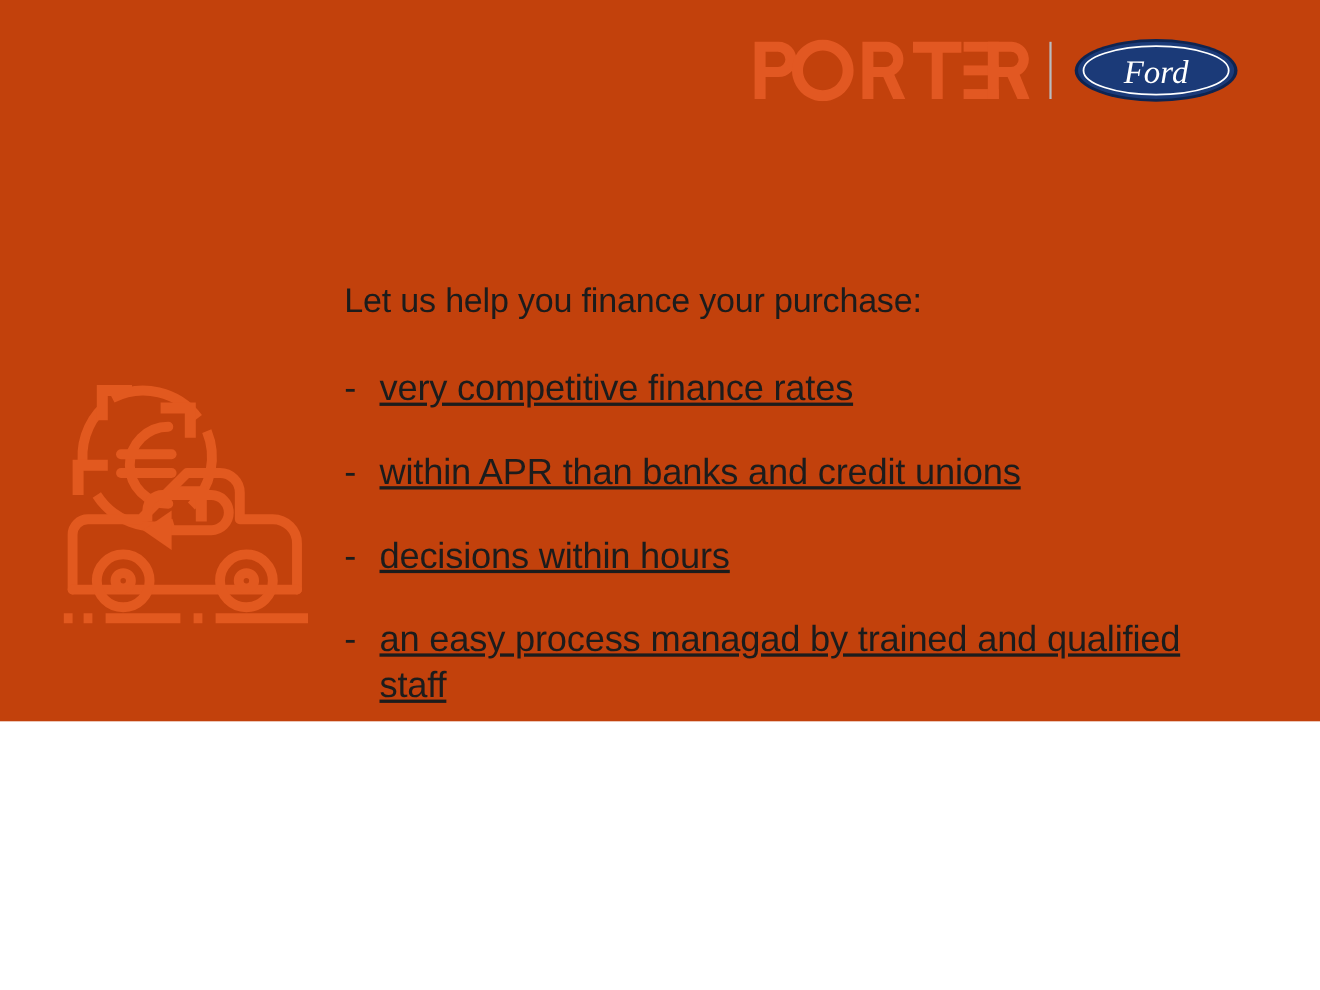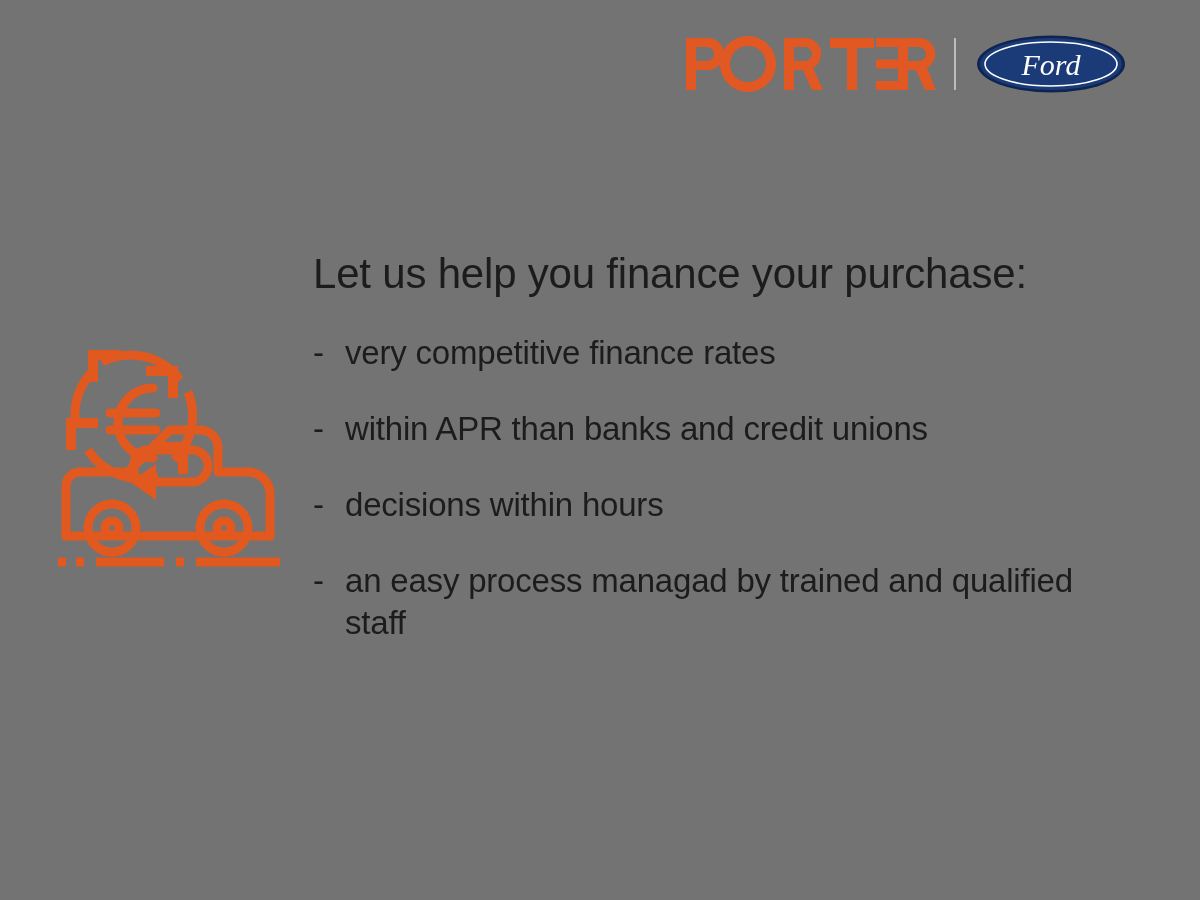--- a/index.html
+++ b/index.html
@@ -7,22 +7,22 @@
     margin: 0;
     padding: 0;
     background: #ffffff;
   }
   body {
     font-family: "Liberation Sans", sans-serif;
   }
   .slide {
     position: relative;
     width: 1200px;
-    height: 900px;
-    background: #737373;
+    height: 656px;
+    background: #c2410c;
     overflow: hidden;
   }
 
   
   .brand-lockup {
     position: absolute;
     top: 28px;
     left: 684px;
     display: flex;
     align-items: center;
@@ -52,21 +52,21 @@
   }
 
   
   .copy-block {
     position: absolute;
     left: 313px;
     top: 252px;
     width: 800px;
   }
   .headline {
-    font-size: 42px;
+    font-size: 31px;
     line-height: 44px;
     font-weight: 400;
     color: #1c1c1c;
     letter-spacing: -0.2px;
     margin: 0 0 36px 0;
     white-space: nowrap;
   }
   .bullet-list {
     list-style: none;
     margin: 0;
@@ -85,20 +85,21 @@
     margin-bottom: 0;
   }
   .bullet-dash {
     flex: none;
     width: 32px;
     color: #1c1c1c;
   }
   .bullet-text {
     flex: 1 1 auto;
     max-width: 730px;
+    text-decoration: underline;
   }
 </style>
 </head>
 <body>
 
 <div class="slide">
 
   <div class="brand-lockup">
 
     <svg class="porter-wordmark" width="252" height="56" viewBox="0 0 252 56" aria-label="PORTER">

